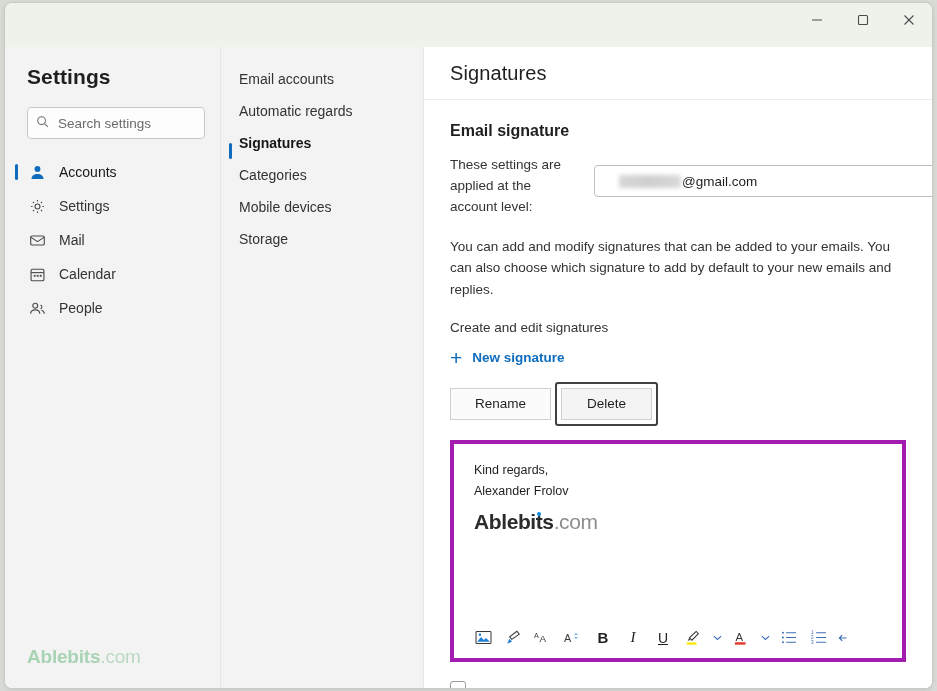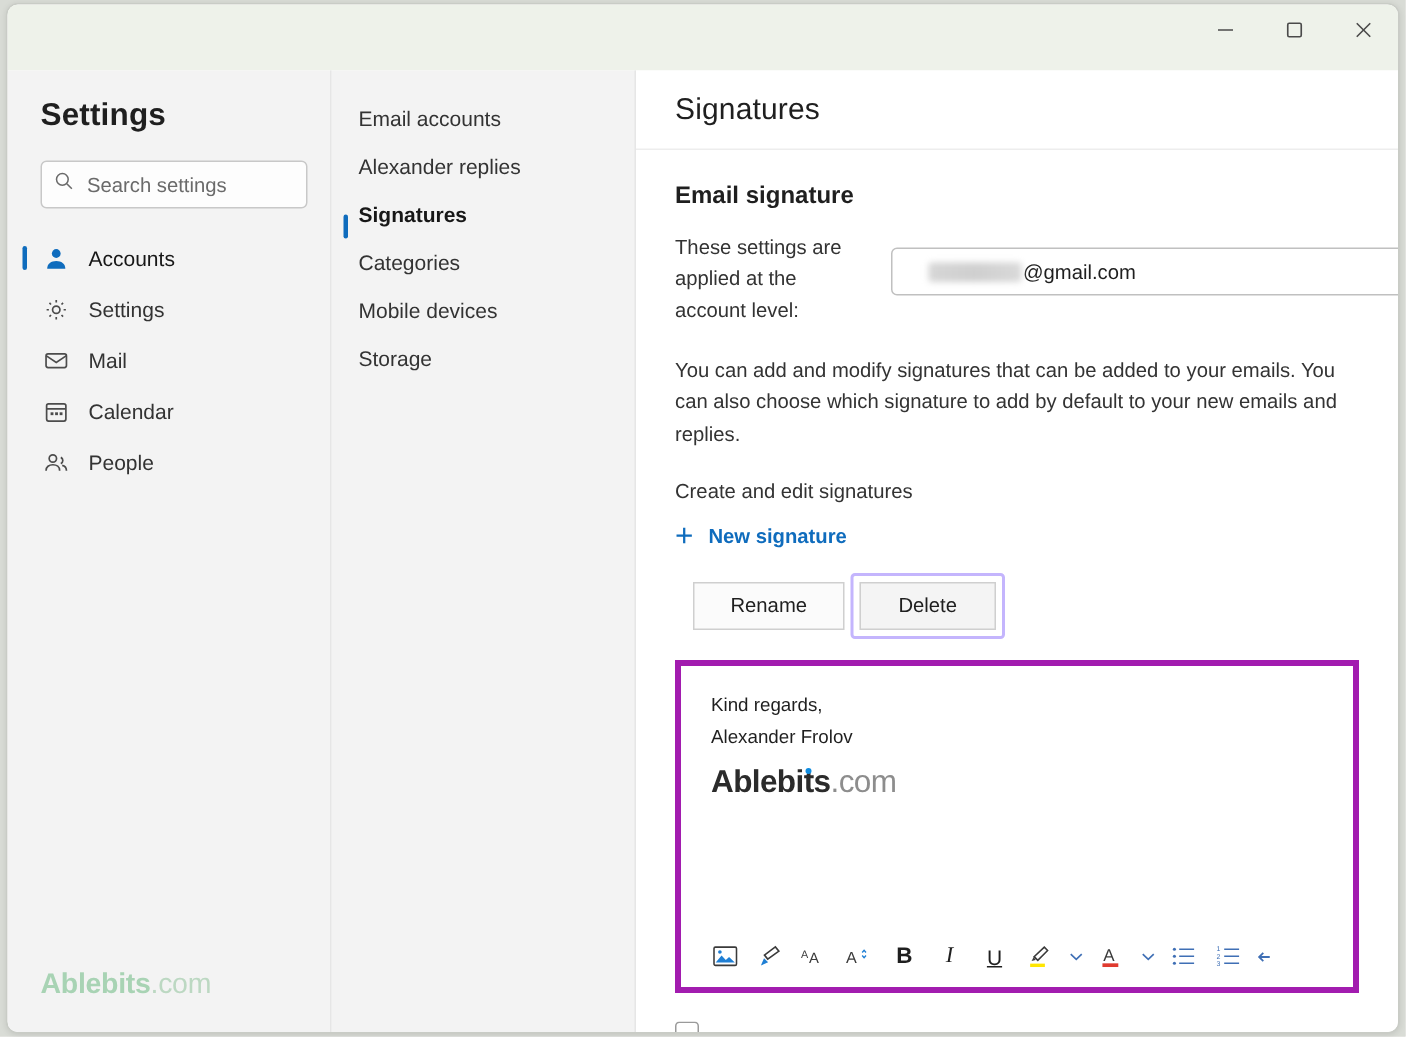--- a/index.html
+++ b/index.html
@@ -195,25 +195,25 @@
   #sigrow { display: flex; align-items: center; margin-top: 14px; gap: 0; }
   #sig-combo { width: 249px; }
   .pbtn {
     height: 32px;
     border: 1px solid #cfcfcf;
     background: #fbfbfb;
     font-size: 13.5px; color: #1f1f1f;
     display: flex; align-items: center; justify-content: center;
     font-family: "Liberation Sans", sans-serif;
   }
-  #rename-btn { width: 101px; margin-left: 12px; }
+  #rename-btn { width: 101px; }
   #delete-wrap {
     margin-left: 4px;
     padding: 4px;
-    border: 2px solid #c4b5fd;
+    border: 2px solid #404040;
     border-radius: 3px;
   }
   #delete-btn { width: 91px; background: #f4f4f4; }
 
   
   #editor {
     margin-top: 14px;
     width: 456px; height: 222px;
     border: 4px solid #a21caf;
     background: #fff;
@@ -370,21 +370,21 @@
       <div id="watermark">
         <span>Ablebits</span><span class="tld">.com</span>
       </div>
     </div>
 
     <div id="midnav">
       <div class="miditem">
         <span>Email accounts</span>
       </div>
       <div class="miditem">
-        <span>Alexander replies</span>
+        <span>Automatic regards</span>
       </div>
       <div class="miditem active">
         <span>Signatures</span>
       </div>
       <div class="miditem">
         <span>Categories</span>
       </div>
       <div class="miditem">
         <span>Mobile devices</span>
       </div>

